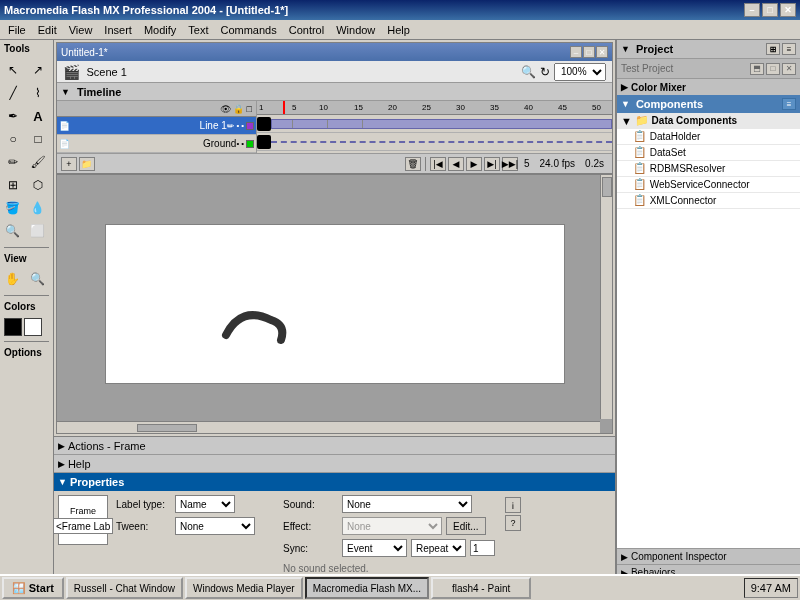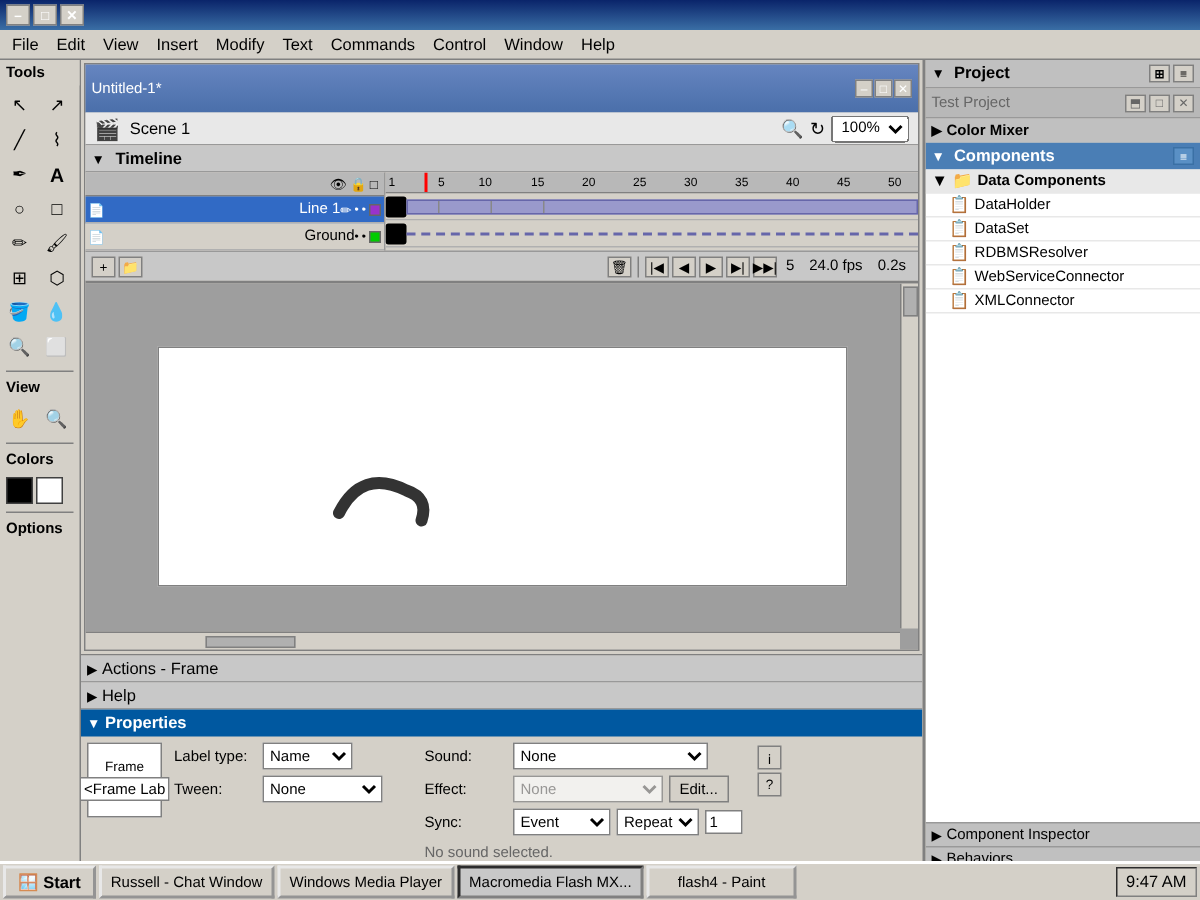--- a/index.html
+++ b/index.html
@@ -105,21 +105,21 @@
       flex: 1;
       display: flex;
       flex-direction: column;
       background: #d4d0c8;
       border: 1px solid #808080;
       margin: 2px;
     }
     .doc-title-bar {
       background: linear-gradient(to bottom, #6685c0, #4a6faa);
       color: white;
-      height: 32px;
+      height: 18px;
       display: flex;
       align-items: center;
       justify-content: space-between;
       padding: 0 4px;
       font-size: 10px;
     }
     .doc-title-controls { display: flex; gap: 1px; }
     .doc-btn { width: 12px; height: 12px; background: #d4d0c8; border: 1px solid #808080; font-size: 8px; display: flex; align-items: center; justify-content: center; }
 
     
@@ -493,20 +493,21 @@
 
     .panel-collapse-arrow {
       font-size: 9px;
       margin-right: 3px;
     }
   </style>
 </head>
 <body>
 
 <div class="title-bar">
+  <span>Macromedia Flash MX Professional 2004 - [Untitled-1*]</span>
   <div class="title-bar-controls">
     <div class="title-btn">–</div>
     <div class="title-btn">□</div>
     <div class="title-btn">✕</div>
   </div>
 </div>
 
 <div class="menu-bar">
   <span class="menu-item">File</span>
   <span class="menu-item">Edit</span>

